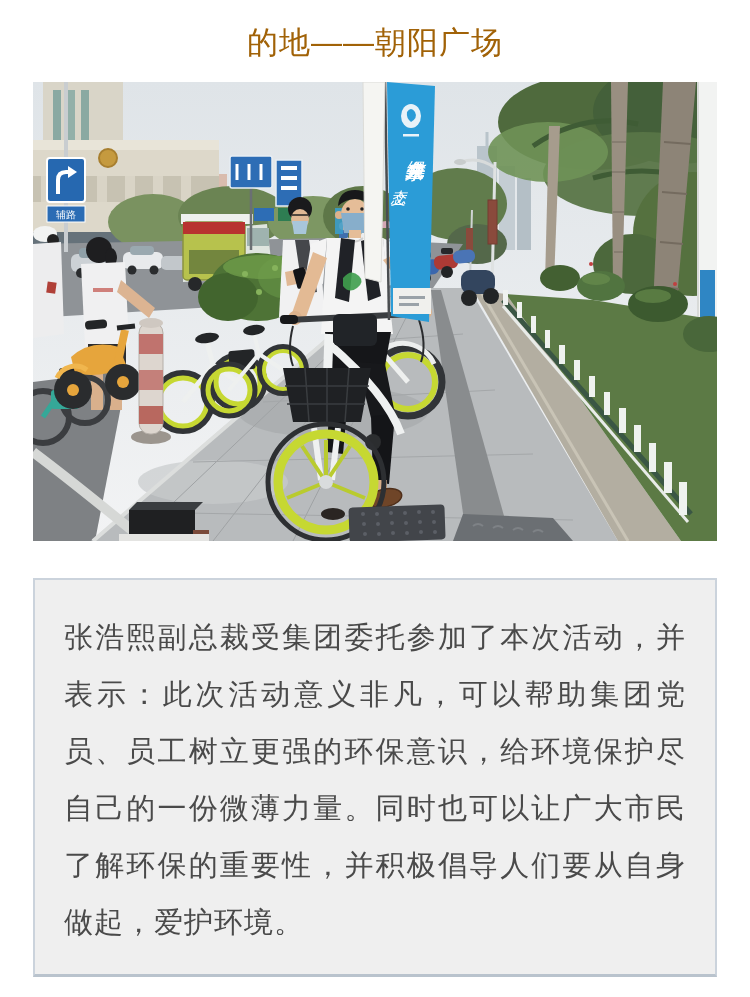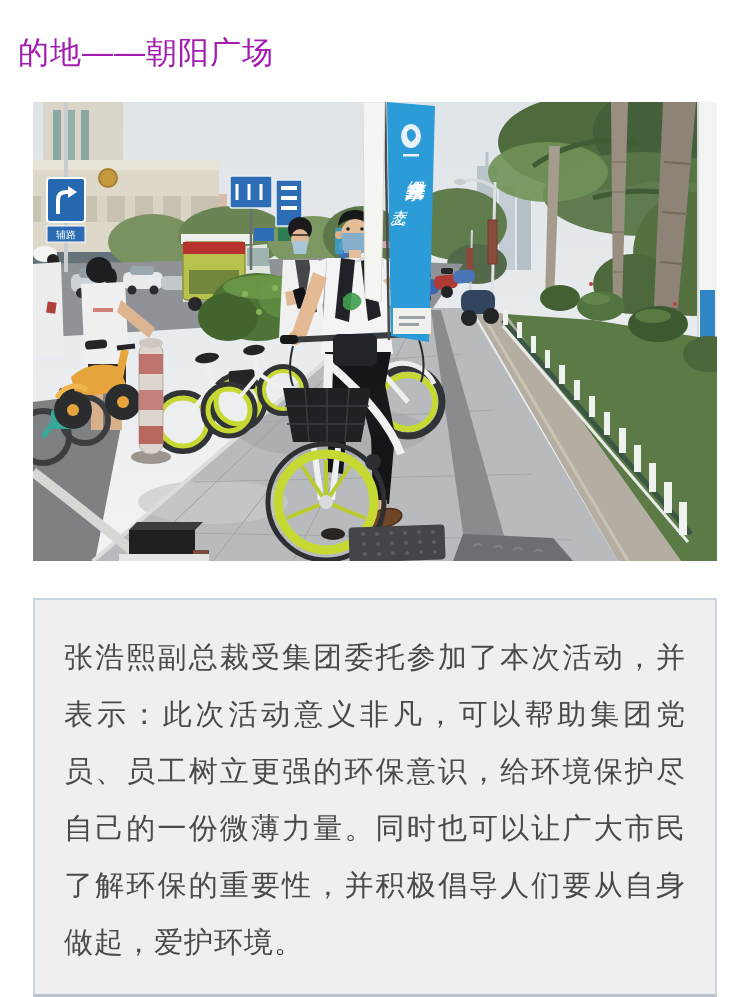--- a/index.html
+++ b/index.html
@@ -1,19 +1,19 @@
 <!DOCTYPE html>
 <html><head>
 <meta charset="utf-8">
 <style>
   html,body{margin:0;padding:0;background:#ffffff;}
   .page{position:relative;width:750px;height:997px;background:#ffffff;overflow:hidden;
         font-family:"Liberation Sans","DejaVu Sans",sans-serif;}
-  h1.title{margin:18px;padding:17px 0 13px;height:36px;line-height:36px;
-        font-size:31px;font-weight:400;letter-spacing:1px;color:#a21caf;text-align:left;}
+  h1.title{margin:8px;padding:17px 0 13px;height:36px;line-height:36px;
+        font-size:31px;font-weight:400;letter-spacing:1px;color:#a16207;text-align:center;}
   figure.photo{margin:7px 33px;width:684px;height:459px;overflow:hidden;background:#737373;}
   figure.photo svg{display:block;width:684px;height:459px;}
   .quote-box{margin:37px 33px 0;box-sizing:border-box;background:#efefef;
         border:2px solid #cbd3dc;border-bottom:3px solid #b9c3cd;
         padding:20px 20px 14px;}
   .quote-box p{margin:9px;font-size:29px;line-height:57px;letter-spacing:1px;
         color:#4a4a4a;text-align:justify;}
   .vtext{writing-mode:vertical-rl;text-orientation:upright;font-style:italic;
         font-family:"Liberation Sans","DejaVu Sans",sans-serif;}
   .signtext{font-family:"Liberation Sans","DejaVu Sans",sans-serif;}

